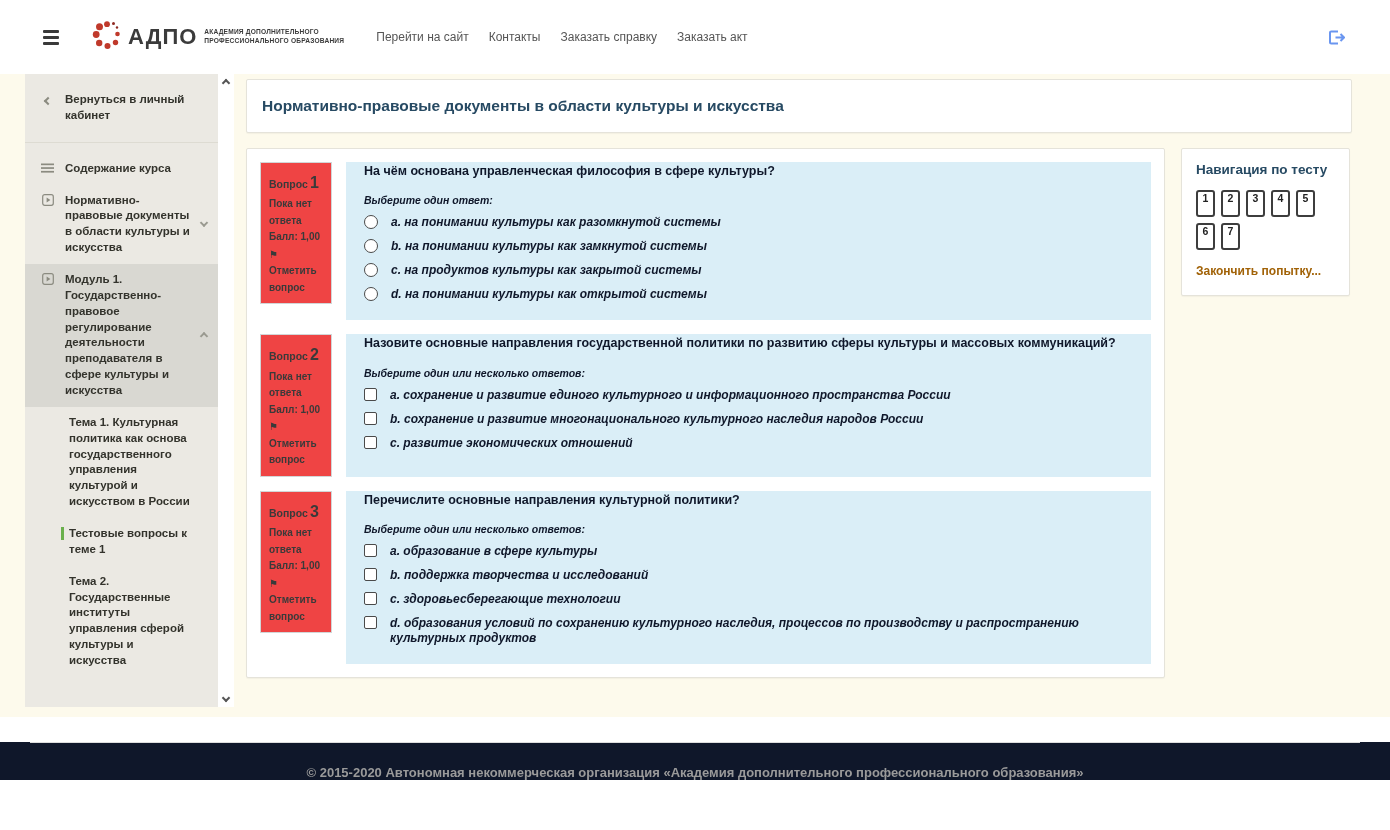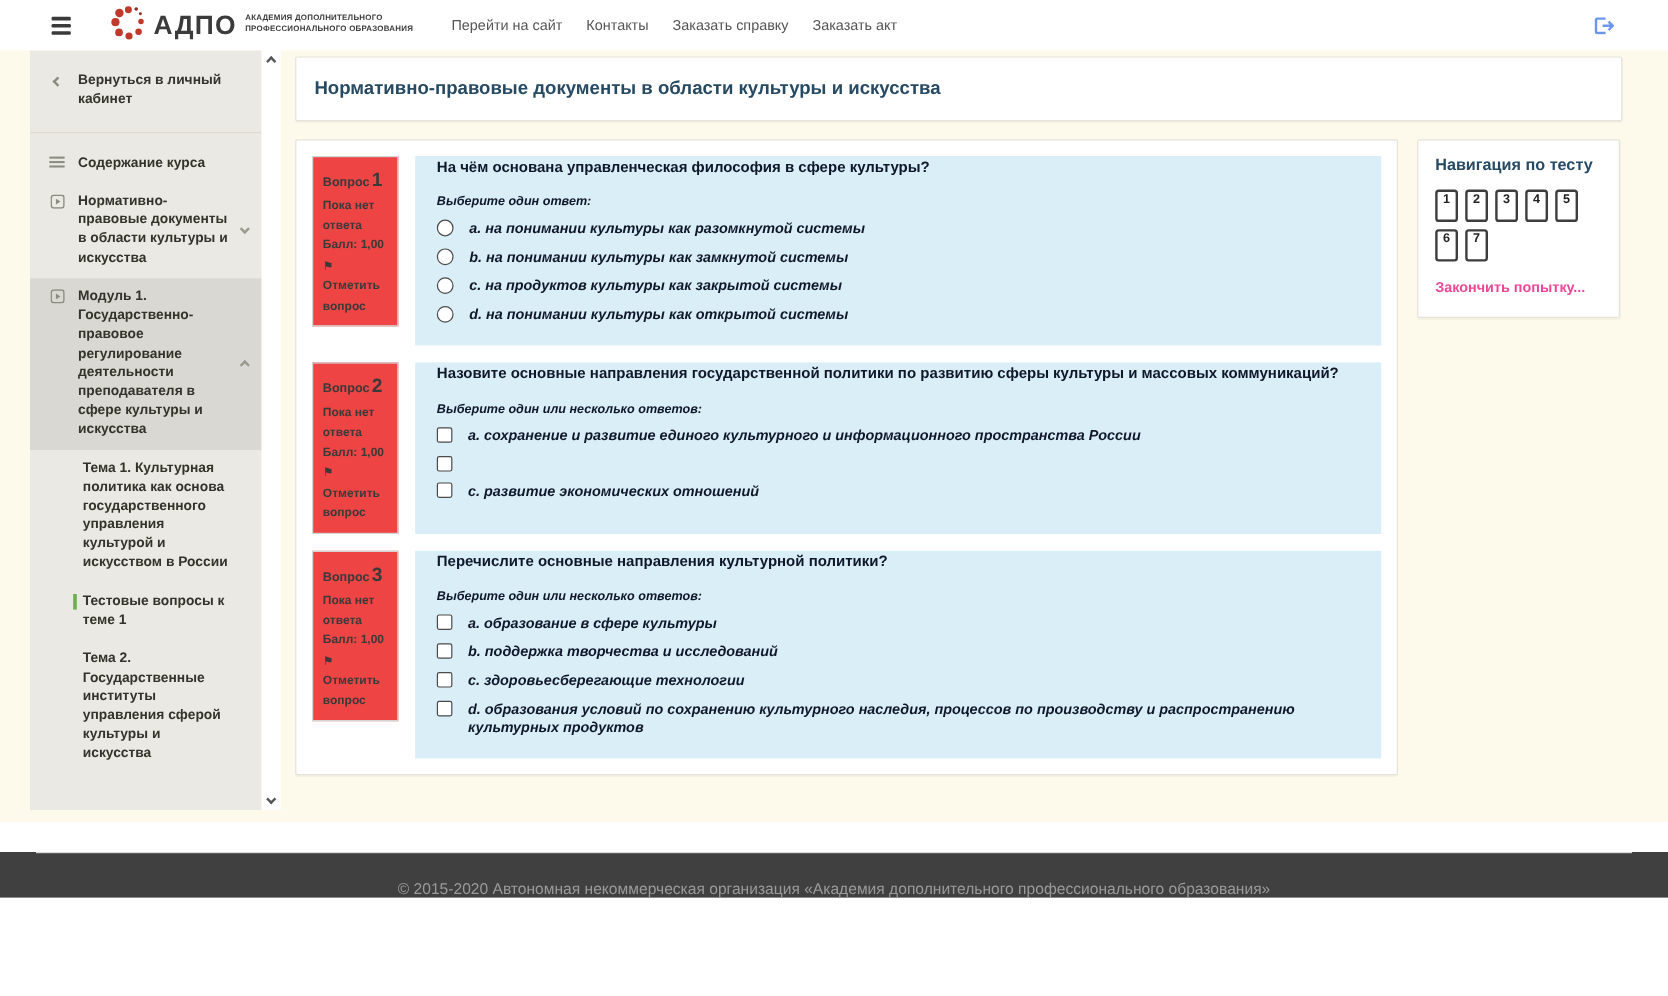--- a/index.html
+++ b/index.html
@@ -2,21 +2,21 @@
 <html><head>
 <meta charset="utf-8">
 <style>
   * { box-sizing: border-box; }
   html,body { margin:0; padding:0; }
   body {
     width:1390px; height:830px; overflow:hidden; background:#fff;
     font-family:"Liberation Sans","DejaVu Sans",sans-serif; color:#333;
   }
   
-  .header { height:42px; display:flex; align-items:center; padding:0 45px 0 43px; background:#fff; }
+  .header { height:74px; display:flex; align-items:center; padding:0 45px 0 43px; background:#fff; }
   .hamburger { width:16px; display:flex; flex-direction:column; gap:3px; cursor:pointer; }
   .hamburger i { display:block; height:3px; background:#3a3a3a; border-radius:1px; }
   .logo { display:flex; align-items:center; margin-left:33px; cursor:pointer; }
   .logo-abbr { font-size:22px; font-weight:bold; color:#3b3b3b; margin-left:6px; letter-spacing:1px; }
   .logo-sub { margin-left:7px; font-size:6.6px; font-weight:bold; color:#3b3b3b; line-height:1.35; letter-spacing:.2px; }
   .hnav { display:flex; margin-left:12px; }
   .hnav a { font-size:12px; color:#555; margin-left:20px; text-decoration:none; cursor:pointer; white-space:nowrap; }
   .logout { margin-left:auto; cursor:pointer; display:flex; align-items:center; }
   
   .body-area { display:flex; height:643px; background:#fdfaec; padding-left:25px; align-items:flex-start; }
@@ -65,23 +65,23 @@
   .q-opt { display:flex; align-items:flex-start; margin-bottom:9px; cursor:pointer;font-style:italic; }
   .ctl-radio { flex:0 0 14px; width:14px; height:14px; border:1.5px solid #4a4a4a; border-radius:50%; background:#fff; }
   .ctl-checkbox { flex:0 0 13px; width:13px; height:13px; border:1.5px solid #4a4a4a; border-radius:2px; background:#fff; }
   .opt-text { font-size:12px; font-weight:bold; margin-left:13px; line-height:1.25; }
   
   .nav-card h2 { margin:0 0 13px; font-size:13.5px; color:#274a63; font-weight:bold; }
   .qn-grid { display:flex; flex-wrap:wrap; gap:6px 6px; width:137px; }
   .qn-btn { width:19px; height:27px; border:2px solid #3d3d3d; border-radius:3px; background:#fff;
             font-size:10.5px; font-weight:bold; color:#222; text-align:center; line-height:12px; cursor:pointer; }
   .finish-link { display:inline-block; margin-top:14px; font-size:12px; font-weight:bold;
-                 color:#ec4899; text-decoration:none; cursor:pointer; }
-  
-  .footer-area { background:#404040; }
+                 color:#a16207; text-decoration:none; cursor:pointer; }
+  
+  .footer-area { background:#0f172a;font-weight:bold; }
   .footer-hr { border:0; border-top:1px solid #ddd; margin:25px 30px 0; }
   .footer-text { text-align:center; color:#9a9a9a; font-size:13px; margin:22px 0 0; }
 </style>
 </head>
 <body>
 
 <header class="header">
   <div class="hamburger">
       <i></i>
       <i></i>
@@ -198,20 +198,21 @@
             <div class="q-content">
               <div class="q-text">Назовите основные направления государственной политики по развитию сферы культуры и массовых коммуникаций?</div>
               <div class="q-prompt">Выберите один или несколько ответов:</div>
               <div class="q-options">
                 <label class="q-opt">
                   <span class="ctl-checkbox"></span>
                   <span class="opt-text">a. сохранение и развитие единого культурного и информационного пространства России</span>
                 </label>
                 <label class="q-opt">
                   <span class="ctl-checkbox"></span>
+                  <span class="opt-text">b. сохранение и развитие многонационального культурного наследия народов России</span>
                 </label>
                 <label class="q-opt">
                   <span class="ctl-checkbox"></span>
                   <span class="opt-text">c. развитие экономических отношений</span>
                 </label>
               </div>
             </div>
           </div>
           <div class="question">
             <div class="q-info">

